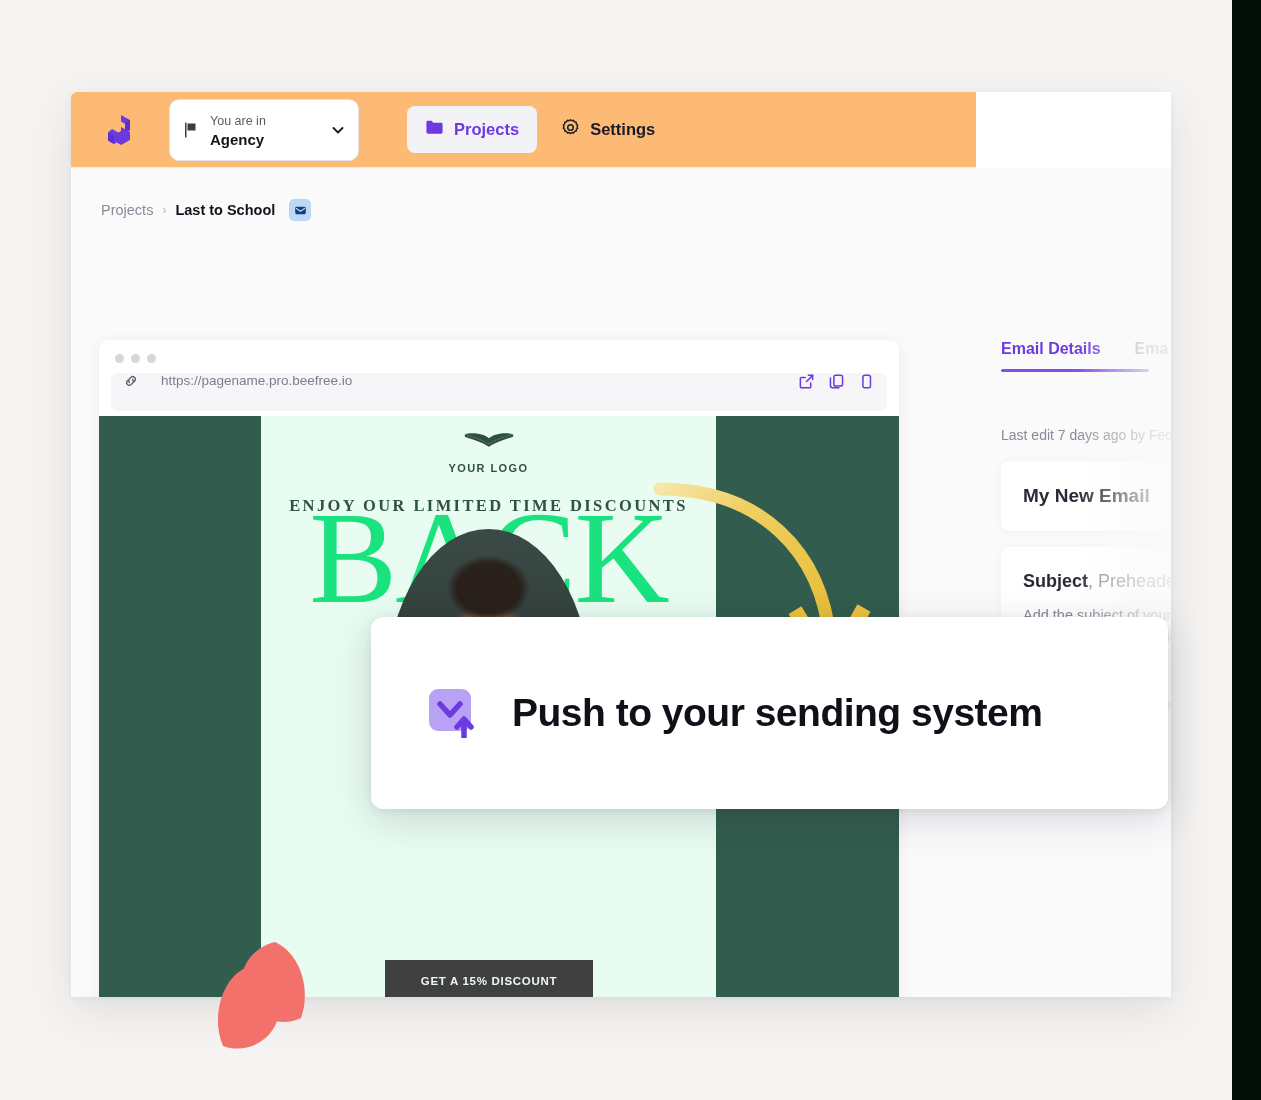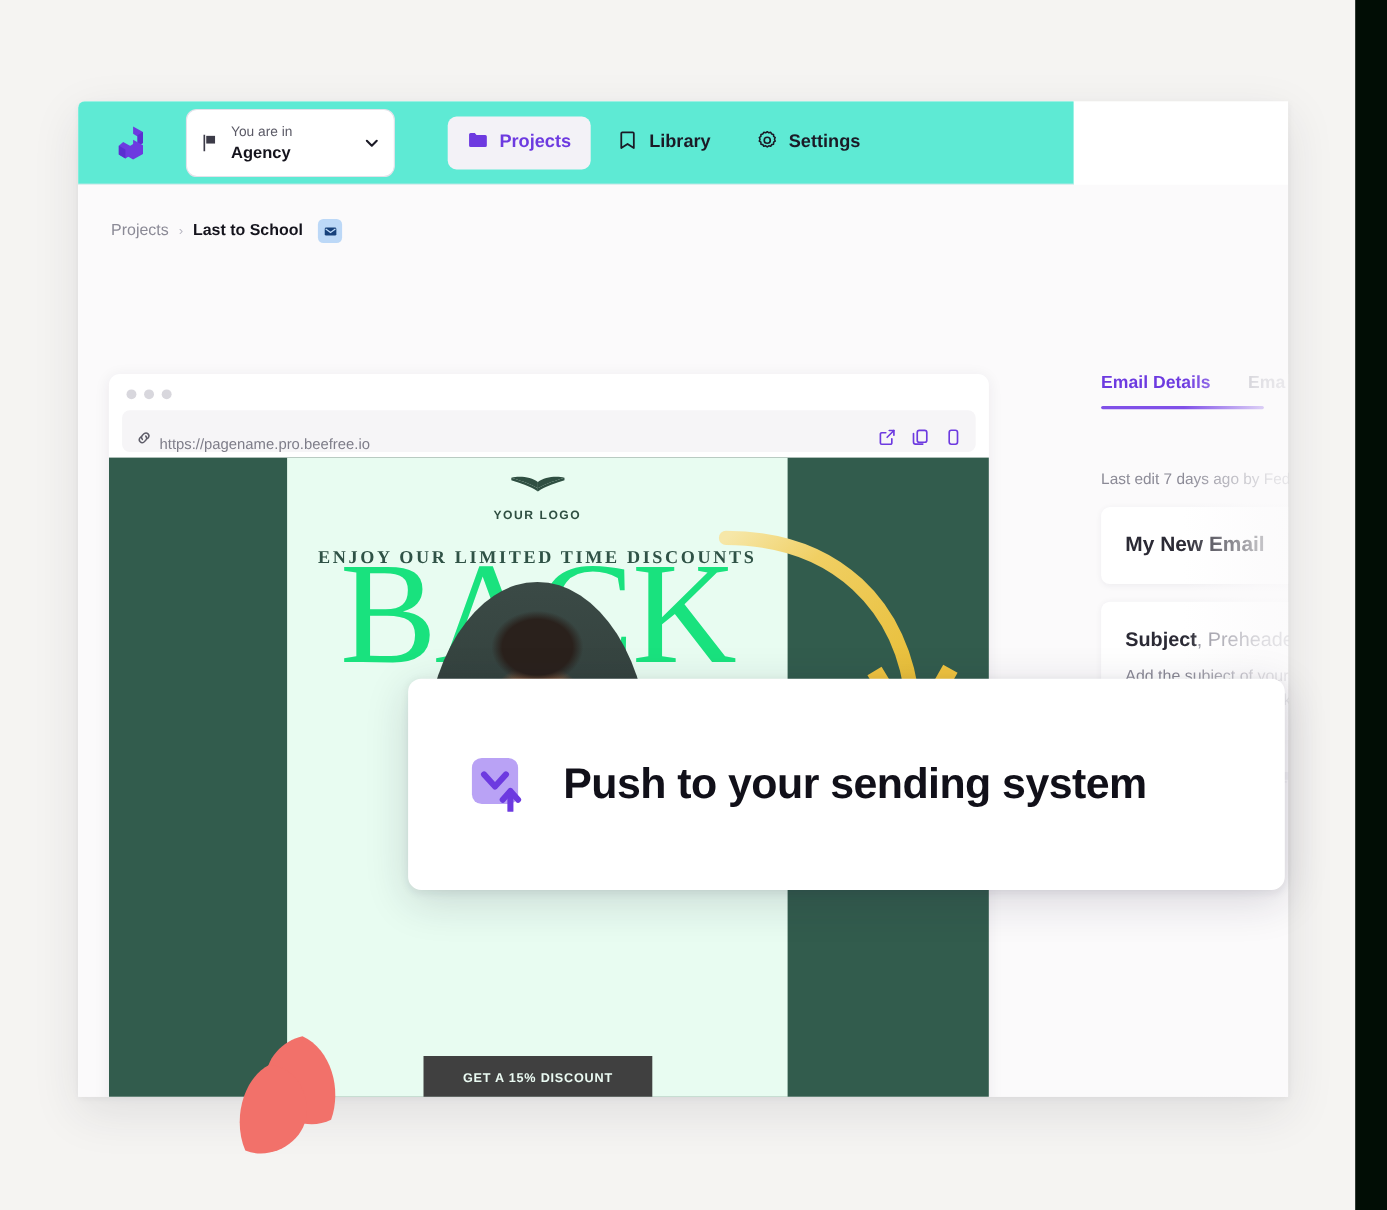--- a/index.html
+++ b/index.html
@@ -37,21 +37,21 @@
     border-radius: 6px 0 0 0;
     box-shadow: 0 14px 44px rgba(40,35,60,.10), 0 2px 6px rgba(40,35,60,.05);
     overflow: hidden;
   }
 
   
   .topnav {
     position: absolute;
     left: 0; top: 0;
     width: 905px; height: 76px;
-    background: #5eead4;
+    background: #fdba74;
     border-bottom: 1px solid #ececf1;
     display: flex;
     align-items: center;
     padding-left: 30px;
   }
   .logo { width: 40px; height: 40px; flex: 0 0 auto; }
 
   .workspace-select {
     margin-left: 28px;
     width: 190px; height: 62px;
@@ -118,23 +118,23 @@
     box-shadow: 0 2px 14px rgba(40,35,60,.07);
     overflow: hidden;
   }
   .dots { display: flex; gap: 7px; padding: 14px 0 0 16px; }
   .dot { width: 9px; height: 9px; border-radius: 50%; background: #d8d7dd; }
   .urlbar {
     margin: 10px 12px 0 12px;
     height: 38px;
     background: #f6f5f7;
     border-radius: 7px;
-    display: flex; align-items: flex-end;
+    display: flex; align-items: flex-start;
     padding: 0 12px;
-    gap: 6px;
+    gap: 22px;
   }
   .url-text { font-size: 13.5px; color: #7e7d89; flex: 1 1 auto; }
   .url-actions { display: flex; gap: 13px; align-items: center; }
 
   
   .creative {
     position: absolute;
     left: 0; top: 76px;
     width: 800px; height: 664px;
     background: #325c4d;
@@ -359,28 +359,20 @@
       </div>
 
       <div class="navitems">
         <div class="navitem active">
           <span>
             <svg viewBox="0 0 20 20" width="19" height="19">
               <path d="M1.5 4.5 A1.5 1.5 0 0 1 3 3 h4 l1.6 2 H17 a1.5 1.5 0 0 1 1.5 1.5 v8.5 A1.5 1.5 0 0 1 17 16.5 H3 A1.5 1.5 0 0 1 1.5 15 Z" fill="#6d3ae0"></path>
             </svg>
           </span>
           <span>Projects</span>
-        </div>
-        <div class="navitem">
-          <span>
-            <svg viewBox="0 0 20 20" width="19" height="19">
-              <path d="M5 2.5 h10 a1 1 0 0 1 1 1 v14 l-6-4 -6 4 v-14 a1 1 0 0 1 1 -1 z" fill="none" stroke="#1b1a26" stroke-width="1.7" stroke-linejoin="round"></path>
-            </svg>
-          </span>
-          <span>Library</span>
         </div>
         <div class="navitem">
           <span>
             <svg viewBox="0 0 20 20" width="19" height="19">
               <path d="M10 1.8 l1.5 1.1 1.8-.5 .9 1.6 1.8 .4 .1 1.9 1.5 1.1 -.7 1.7 .7 1.7 -1.5 1.1 -.1 1.9 -1.8 .4 -.9 1.6 -1.8-.5 -1.5 1.1 -1.5-1.1 -1.8 .5 -.9-1.6 -1.8-.4 -.1-1.9 -1.5-1.1 .7-1.7 -.7-1.7 1.5-1.1 .1-1.9 1.8-.4 .9-1.6 1.8 .5 Z" fill="none" stroke="#1b1a26" stroke-width="1.5" stroke-linejoin="round"></path>
               <circle cx="10" cy="10" r="2.9" fill="none" stroke="#1b1a26" stroke-width="1.6"></circle>
             </svg>
           </span>
           <span>Settings</span>
         </div>

